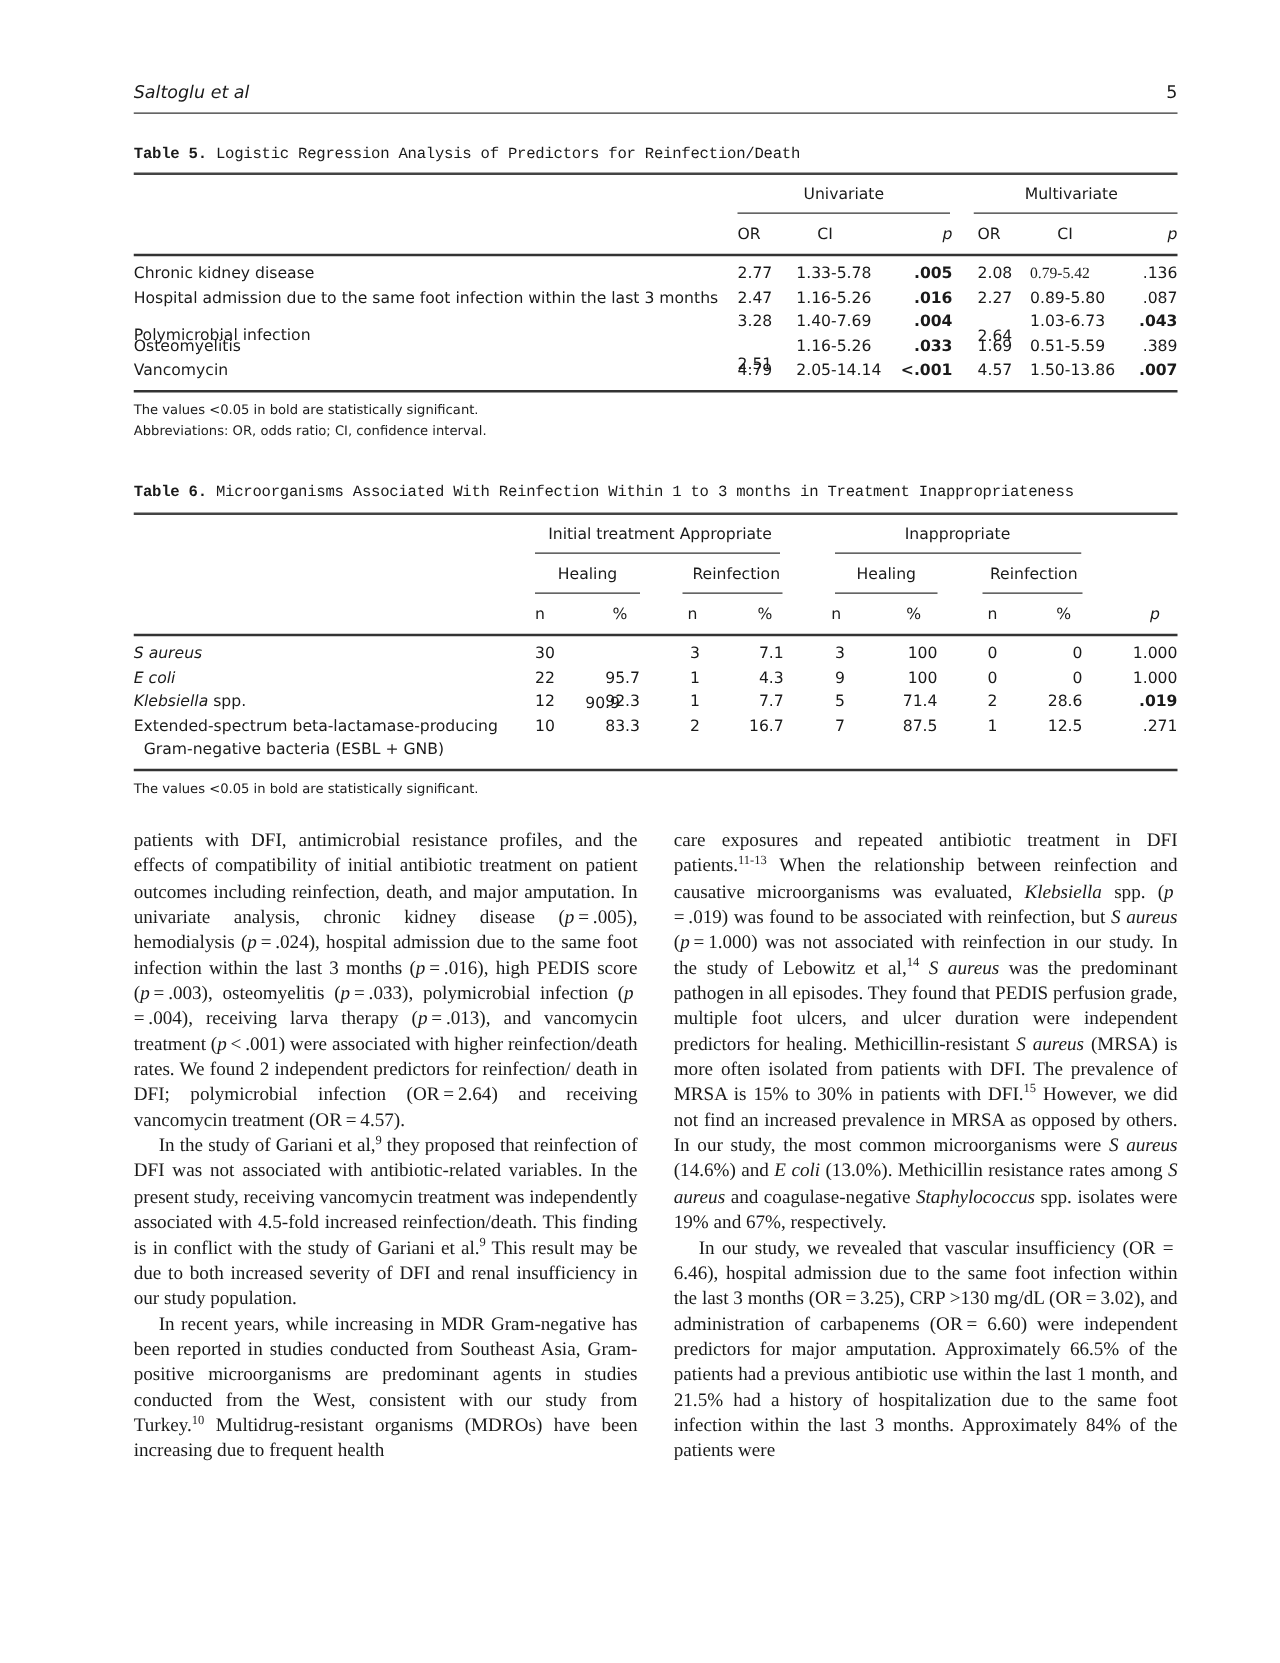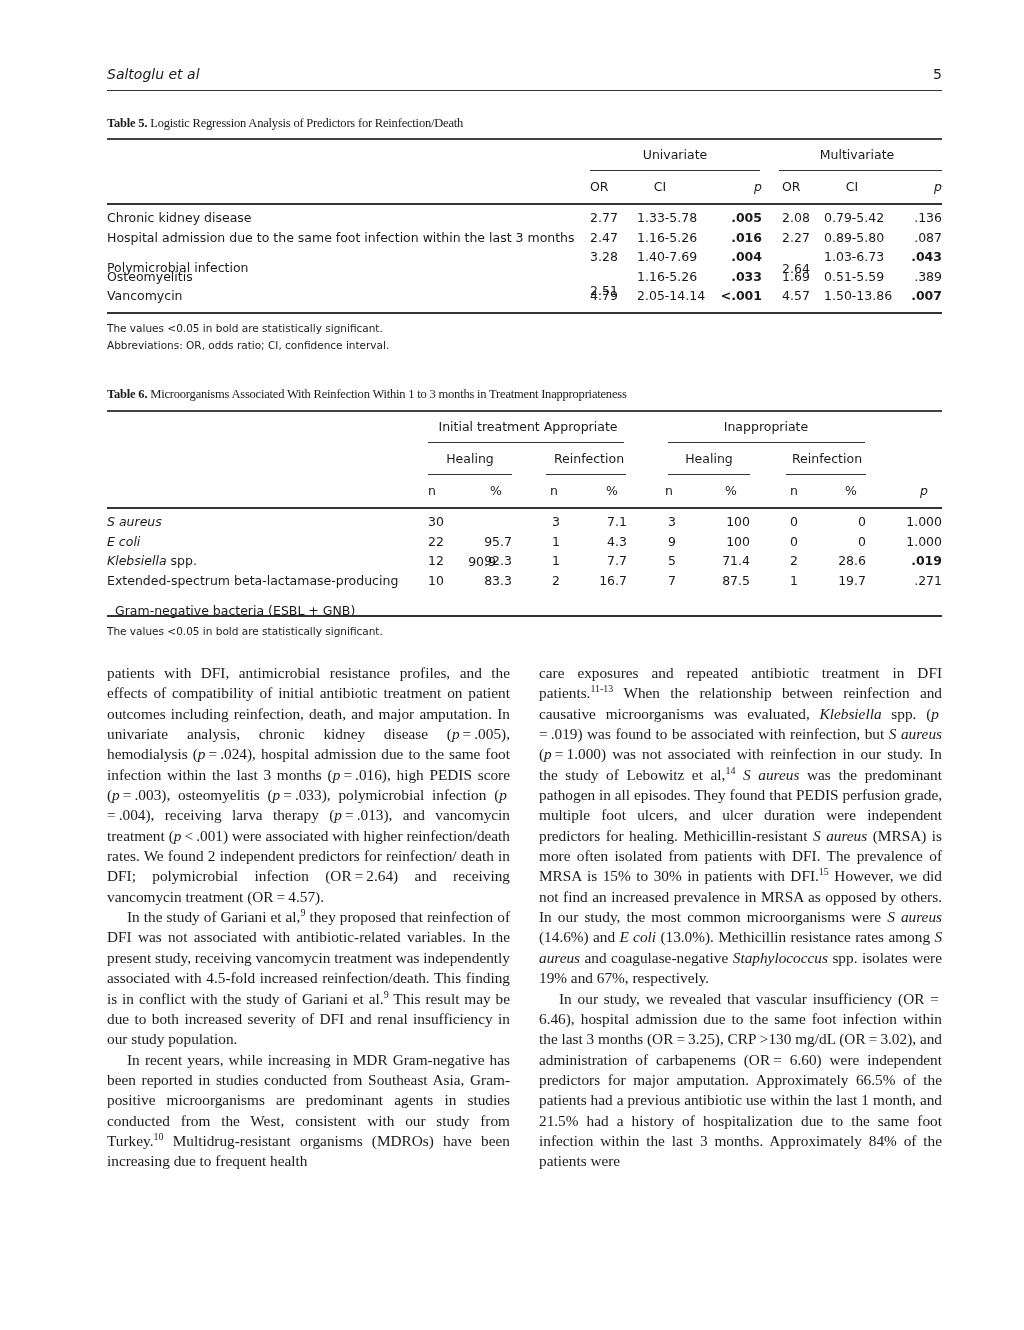--- a/index.html
+++ b/index.html
@@ -2,21 +2,21 @@
 <html><head>
 <meta charset="utf-8">
 <style>
   html, body { margin:0; padding:0; background:#ffffff; }
   body { width:1024px; height:1330px; position:relative; overflow:hidden; color:#1a1a1a; }
 
   #running-head { position:absolute; left:107px; top:66px; width:835px; height:24px; border-bottom:1px solid #333; }
   #running-head .author { position:absolute; left:0; top:0; font-style:italic; font-size:14px; font-family:"DejaVu Sans", sans-serif; }
   #running-head .pagenum { position:absolute; right:0; top:0; font-size:14px; font-family:"DejaVu Sans", sans-serif; }
 
-  .tcap { position:absolute; left:107px; font-size:12.5px; font-family:Liberation Serif, serif; letter-spacing:-0.2px; }
+  .tcap { position:absolute; left:107px; font-size:12.5px; font-family:Liberation Mono, monospace; letter-spacing:-0.2px; }
   .tcap b { font-weight:bold; }
   .rule { position:absolute; background:#444; }
   .rule.thick { height:1.5px; }
   .rule.thin { height:1px; background:#333; }
 
   .cell { position:absolute; font-family:"DejaVu Sans", sans-serif; font-size:12.5px; white-space:nowrap; line-height:16px; }
   .cell.r { text-align:right; }
   .cell.c { text-align:center; }
   .cell.b { font-weight:bold; }
   .note { position:absolute; left:107px; font-family:"DejaVu Sans", sans-serif; font-size:10.5px; }
@@ -55,21 +55,21 @@
     <div class="cell r" style="left:902px; top:179px; width:40px;font-style:italic;">p</div>
   </div>
 <div class="rule thin" style="left:107px; top:203px; width:835px; height:1.5px;"></div>
 
 <div id="t5-body">
     <div class="cell " style="left:107px; top:210px;">Chronic kidney disease</div>
     <div class="cell " style="left:590px; top:210px;">2.77</div>
     <div class="cell " style="left:637px; top:210px;">1.33-5.78</div>
     <div class="cell r b" style="left:702px; top:210px; width:60px;">.005</div>
     <div class="cell " style="left:782px; top:210px;">2.08</div>
-    <div class="cell " style="left:824px; top:210px;">0.79-5.42</div>
+    <div class="cell " style="left:824px; top:210px;font-family:Liberation Serif, serif;">0.79-5.42</div>
     <div class="cell r" style="left:882px; top:210px; width:60px;">.136</div>
     <div class="cell " style="left:107px; top:229.5px;">Hospital admission due to the same foot infection within the last 3 months</div>
     <div class="cell " style="left:590px; top:229.5px;">2.47</div>
     <div class="cell " style="left:637px; top:229.5px;">1.16-5.26</div>
     <div class="cell r b" style="left:702px; top:229.5px; width:60px;">.016</div>
     <div class="cell " style="left:782px; top:229.5px;">2.27</div>
     <div class="cell " style="left:824px; top:229.5px;">0.89-5.80</div>
     <div class="cell r" style="left:882px; top:229.5px; width:60px;">.087</div>
     <div class="cell " style="left:107px; top:260px;">Polymicrobial infection</div>
     <div class="cell " style="left:590px; top:249px;">3.28</div>
@@ -156,29 +156,29 @@
     <div class="cell" style="left:107px; top:553px;"><span style="font-style: italic;">Klebsiella</span><span> spp.</span></div>
     <div class="cell r" style="left:384px; top:553px; width:60px;">12</div>
     <div class="cell r" style="left:452px; top:553px; width:60px;">92.3</div>
     <div class="cell r" style="left:500px; top:553px; width:60px;">1</div>
     <div class="cell r" style="left:567px; top:553px; width:60px;">7.7</div>
     <div class="cell r" style="left:616px; top:553px; width:60px;">5</div>
     <div class="cell r" style="left:690px; top:553px; width:60px;">71.4</div>
     <div class="cell r" style="left:738px; top:553px; width:60px;">2</div>
     <div class="cell r" style="left:806px; top:553px; width:60px;">28.6</div>
     <div class="cell r b" style="left:882px; top:553px; width:60px;">.019</div>
-    <div class="cell" style="left:107px; top:572.5px;"><span>Extended-spectrum beta-lactamase-producing</span><div style="padding-left:8px; margin-top:14px;">Gram-negative bacteria (ESBL + GNB)</div></div>
+    <div class="cell" style="left:107px; top:572.5px;"><span>Extended-spectrum beta-lactamase-producing</span><div style="padding-left:8px; margin-top:2px;">Gram-negative bacteria (ESBL + GNB)</div></div>
     <div class="cell r" style="left:384px; top:572.5px; width:60px;">10</div>
     <div class="cell r" style="left:452px; top:572.5px; width:60px;">83.3</div>
     <div class="cell r" style="left:500px; top:572.5px; width:60px;">2</div>
     <div class="cell r" style="left:567px; top:572.5px; width:60px;">16.7</div>
     <div class="cell r" style="left:616px; top:572.5px; width:60px;">7</div>
     <div class="cell r" style="left:690px; top:572.5px; width:60px;">87.5</div>
     <div class="cell r" style="left:738px; top:572.5px; width:60px;">1</div>
-    <div class="cell r" style="left:806px; top:572.5px; width:60px;">19.7</div>
+    <div class="cell r" style="left:806px; top:572.5px; width:60px;">12.5</div>
     <div class="cell r" style="left:882px; top:572.5px; width:60px;">.271</div>
   </div>
 <div class="rule thin" style="left:107px; top:615px; width:835px; height:1.5px;"></div>
 <div class="note" style="top:625px;">The values &lt;0.05 in bold are statistically significant.</div>
 
 <div class="col" id="col-left" style="left:107px; top:663px;">
     <p>patients with DFI, antimicrobial resistance profiles, and the effects of compatibility of initial antibiotic treatment on patient outcomes including reinfection, death, and major amputation. In univariate analysis, chronic kidney disease (<i>p</i> = .005), hemodialysis (<i>p</i> = .024), hospital admission due to the same foot infection within the last 3 months (<i>p</i> = .016), high PEDIS score (<i>p</i> = .003), osteomyelitis (<i>p</i> = .033), polymicrobial infection (<i>p</i> = .004), receiving larva therapy (<i>p</i> = .013), and vancomycin treatment (<i>p</i> &lt; .001) were associated with higher reinfection/death rates. We found 2 independent predictors for reinfection/ death in DFI; polymicrobial infection (OR = 2.64) and receiving vancomycin treatment (OR = 4.57).</p>
     <p class="indent">In the study of Gariani et al,<sup>9</sup> they proposed that reinfection of DFI was not associated with antibiotic-related variables. In the present study, receiving vancomycin treatment was independently associated with 4.5-fold increased reinfection/death. This finding is in conflict with the study of Gariani et al.<sup>9</sup> This result may be due to both increased severity of DFI and renal insufficiency in our study population.</p>
     <p class="indent">In recent years, while increasing in MDR Gram-negative has been reported in studies conducted from Southeast Asia, Gram-positive microorganisms are predominant agents in studies conducted from the West, consistent with our study from Turkey.<sup>10</sup> Multidrug-resistant organisms (MDROs) have been increasing due to frequent health</p>
   </div>

